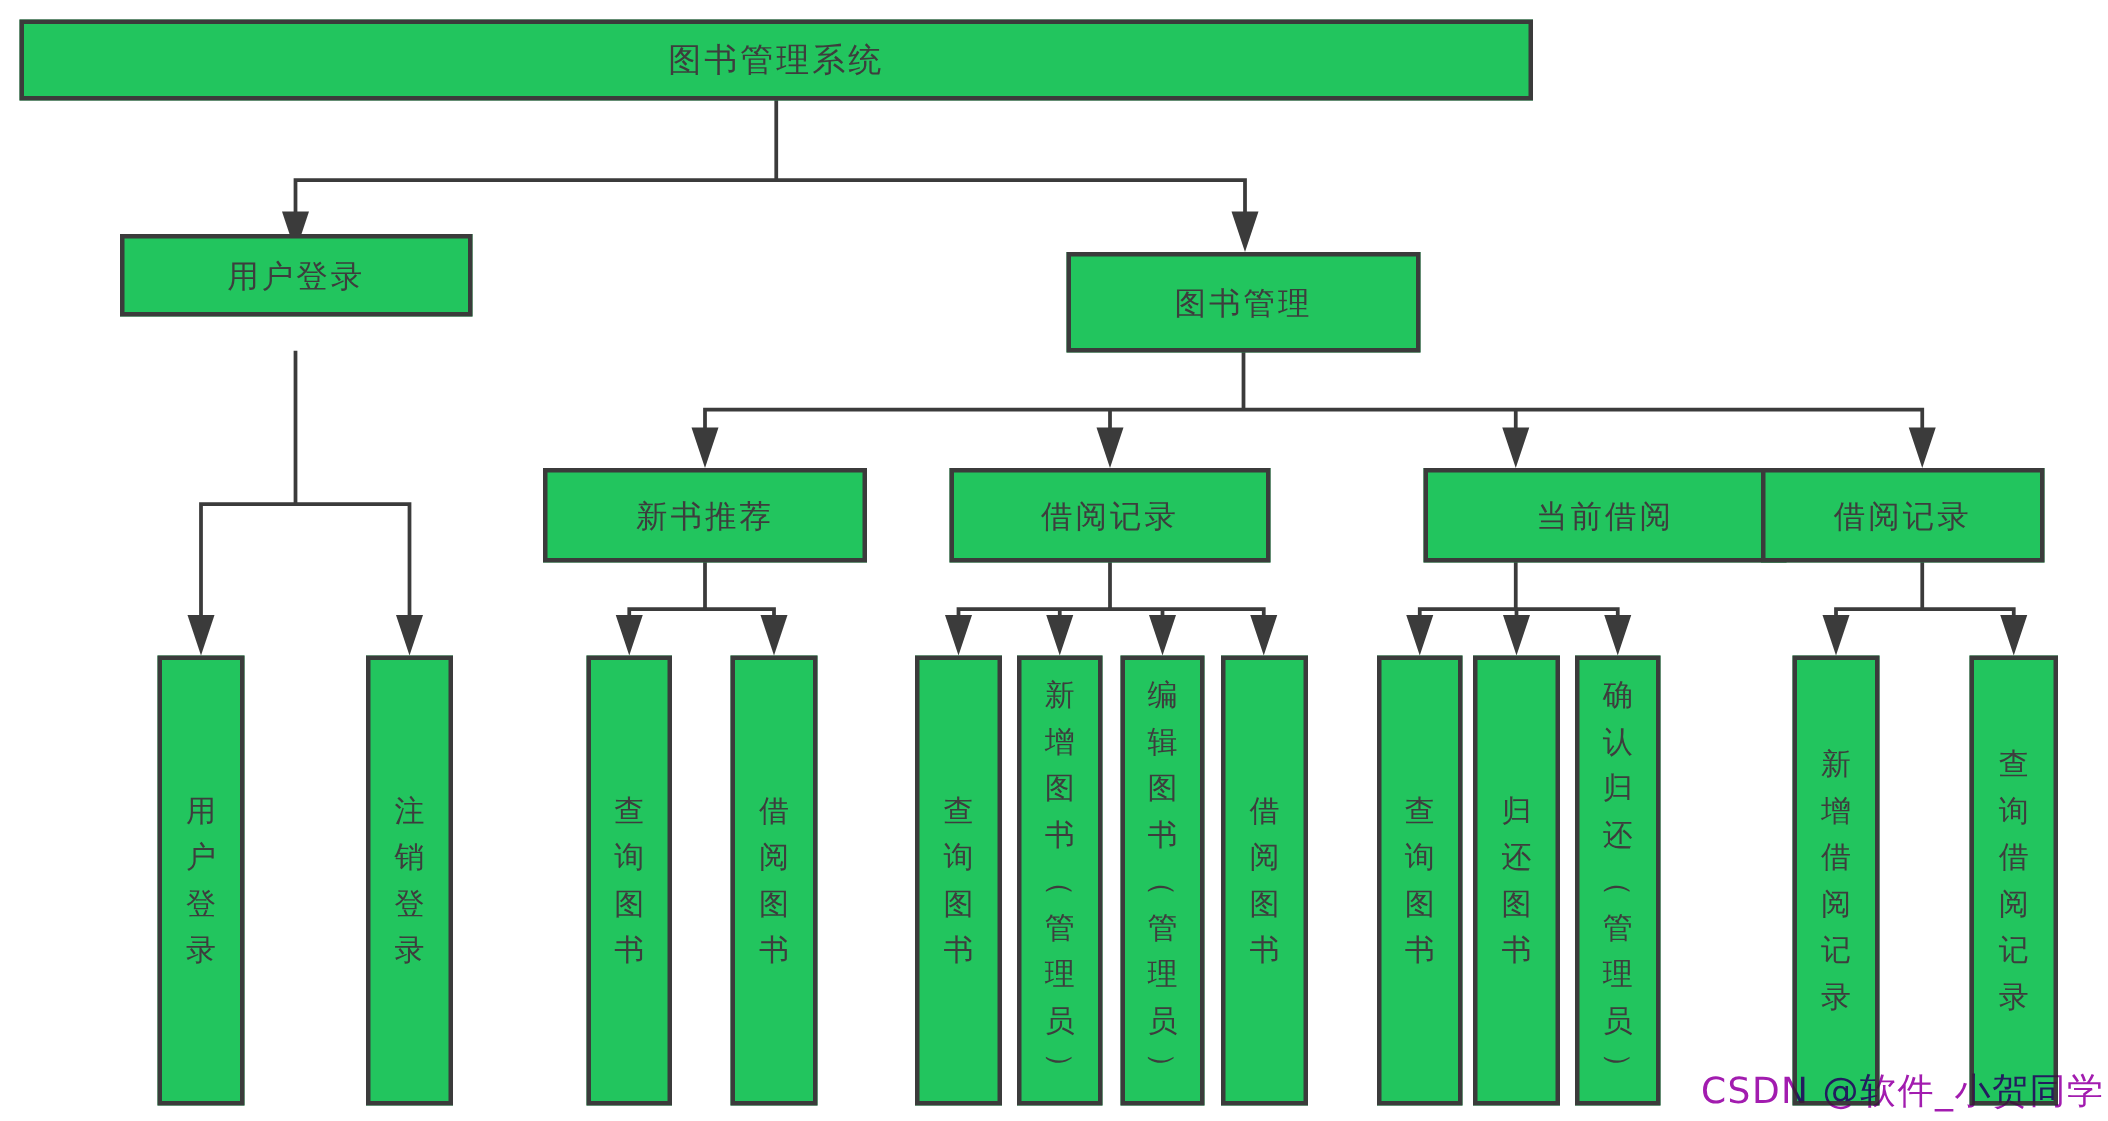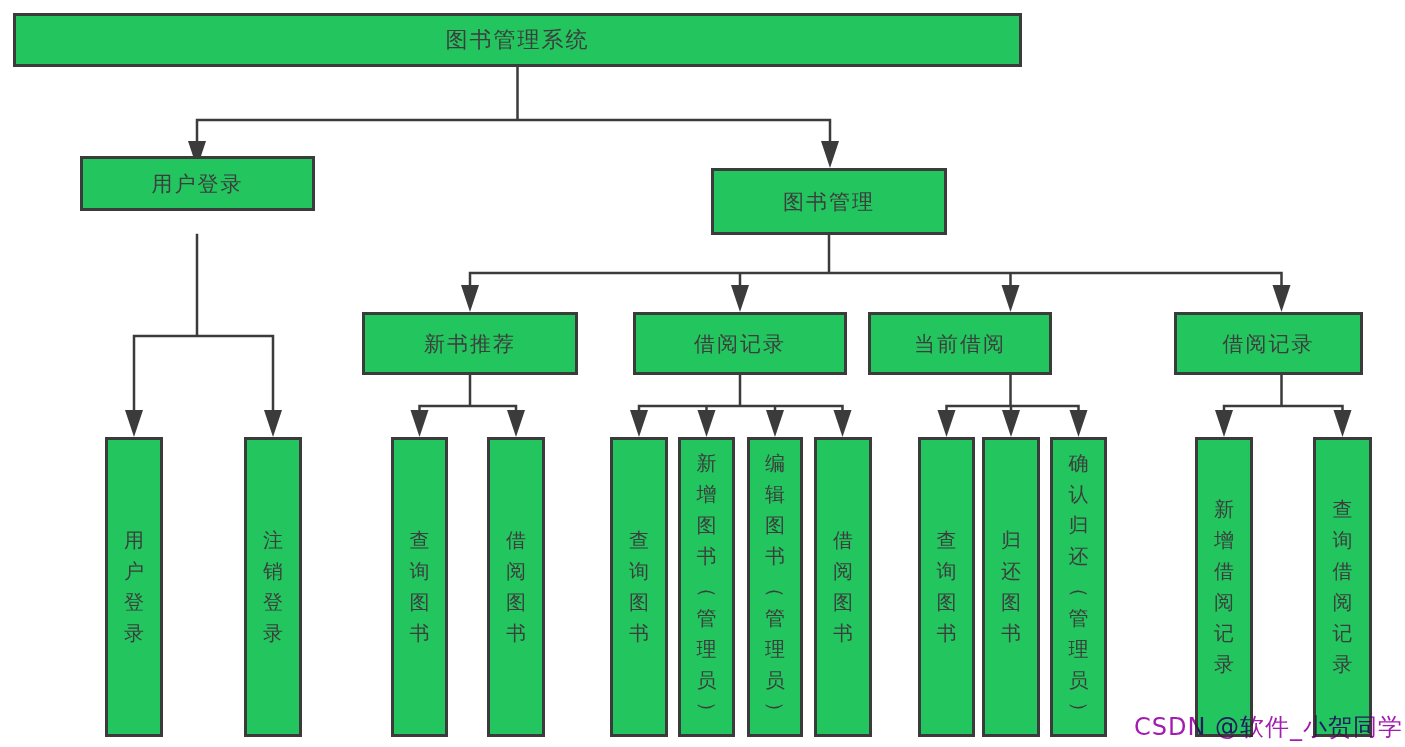--- a/index.html
+++ b/index.html
@@ -64,21 +64,21 @@
   <div class="box" style="left:711px;top:168px;width:236px;height:67px">
     <span class="hlabel">图书管理</span>
   </div>
 
   <div class="box" style="left:362px;top:312px;width:216px;height:63px">
     <span class="hlabel">新书推荐</span>
   </div>
   <div class="box" style="left:633px;top:312px;width:214px;height:63px">
     <span class="hlabel">借阅记录</span>
   </div>
-  <div class="box" style="left:868px;top:312px;width:184px;height:63px">
+  <div class="box" style="left:949px;top:312px;width:242px;height:63px">
     <span class="hlabel">当前借阅</span>
   </div>
   <div class="box" style="left:1174px;top:312px;width:189px;height:63px">
     <span class="hlabel">借阅记录</span>
   </div>
 
   <div class="box leaf" style="left:105px;width:58px">
     <div class="vtext">
         <span>用</span>
         <span>户</span>

